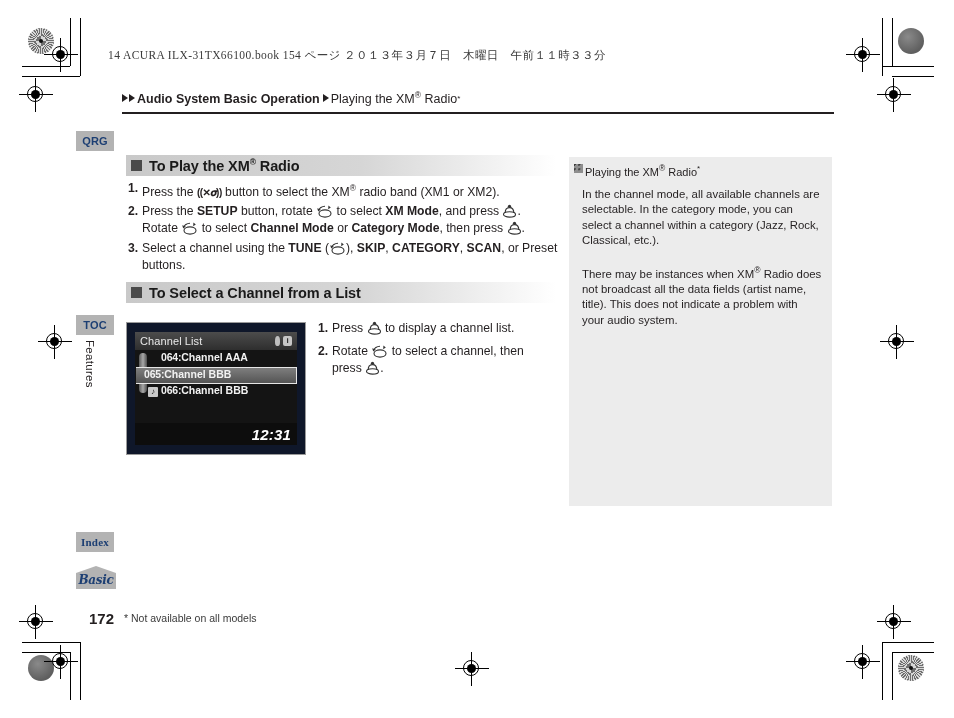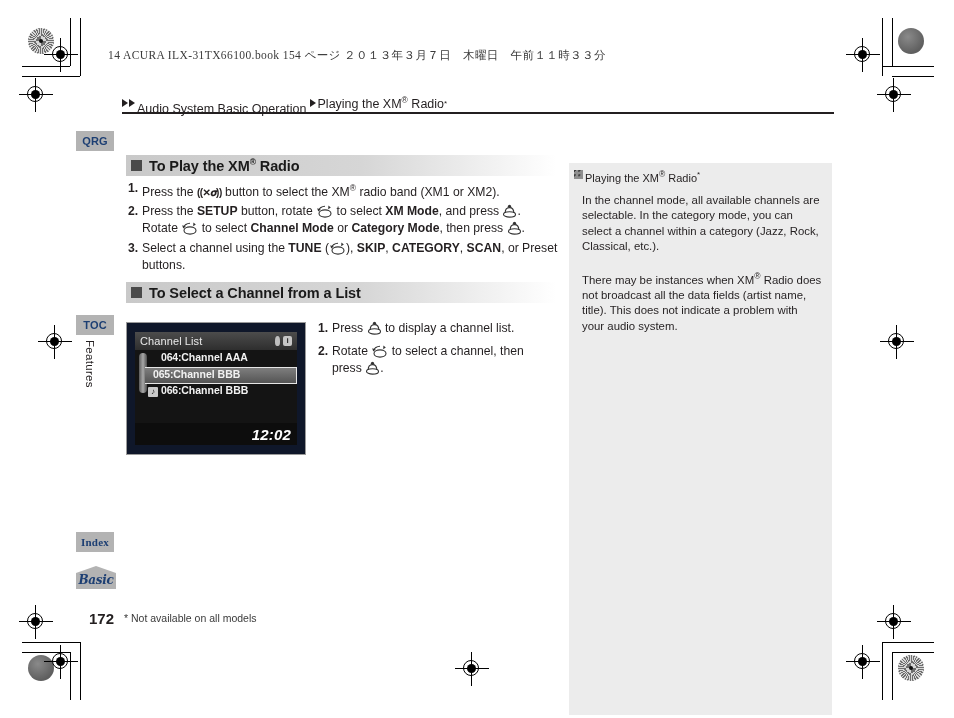--- a/index.html
+++ b/index.html
@@ -78,21 +78,21 @@
     align-items: center;
   }
   .breadcrumb .tri {
     display: inline-block;
     width: 0; height: 0;
     border-left: 6px solid #231f20;
     border-top: 4.5px solid transparent;
     border-bottom: 4.5px solid transparent;
     margin-right: 1px;
   }
-  .breadcrumb .seg { margin: 12px 0 0 1px; }
+  .breadcrumb .seg { margin: 2px 0 0 1px; font-weight: bold; }
   .breadcrumb .tri.mid { margin-left: 3px; margin-right: 2px; }
   .sup { font-size: 8px; vertical-align: super; }
   .reg { font-size: 8.5px; vertical-align: super; }
 
   .head-rule {
     position: absolute;
     left: 122px; top: 112px;
     width: 712px; height: 2px;
     background: #231f20;
   }
@@ -284,21 +284,21 @@
     font-weight: bold;
     padding-left: 26px;
     box-sizing: border-box;
     position: relative;
   }
   .scr-row .numlbl { letter-spacing: -0.2px; }
   .scr-row.sel {
     background: linear-gradient(to bottom, #7e7e7e, #545454);
     border: 1px solid #e6e6e6;
     border-left: none;
-    margin-left: 10px;
+    margin-left: 1px;
     padding-left: 8px;
     height: 17px;
   }
   .scr-row .noteicon {
     position: absolute;
     left: 13px; top: 3px;
     width: 10px; height: 10px;
     background: #c9c9c9;
     border-radius: 1px;
     color: #1c1c1c;
@@ -336,22 +336,22 @@
     color: #ffffff;
     font-size: 15px;
     font-weight: bold;
     font-style: italic;
     letter-spacing: 0.2px;
   }
 
   
   .note-panel {
     position: absolute;
-    left: 569px; top: 163px;
-    width: 263px; height: 552px;
+    left: 569px; top: 157px;
+    width: 263px; height: 349px;
     background: #ececec;
     box-sizing: border-box;
     padding: 6px 10px 0 5px;
   }
   .note-head {
     font-size: 11px;
     color: #231f20;
     display: flex;
     align-items: flex-start;
     margin-bottom: 9px;
@@ -586,21 +586,21 @@
         <span class="numlbl">065:</span>
           <span>Channel BBB</span>
       </div>
       <div class="scr-row">
         <span class="noteicon">♪</span>
         <span class="numlbl">066:</span>
           <span>Channel BBB</span>
       </div>
     </div>
     <div class="scr-foot">
-      <span class="clk">12:02</span>
+      <span class="clk">12:31</span>
     </div>
   </div>
 </div>
 
 <div class="rstep" id="rstep1">
   <span class="num">1.</span>
   <span class="body">Press <span class="ico ico-press"><svg width="15" height="14" viewBox="0 0 15 14">
           <ellipse cx="7.5" cy="10.4" rx="6" ry="2.7" fill="none" stroke="#333" stroke-width="1.1"></ellipse>
           <path d="M3.2 9 Q3.2 3.6 7.5 3.6 Q11.8 3.6 11.8 9" fill="none" stroke="#333" stroke-width="1.1"></path>
           <path d="M5.6 3.4 Q5.6 0.8 7.5 0.8 Q9.4 0.8 9.4 3.4 Z" fill="#333"></path>

